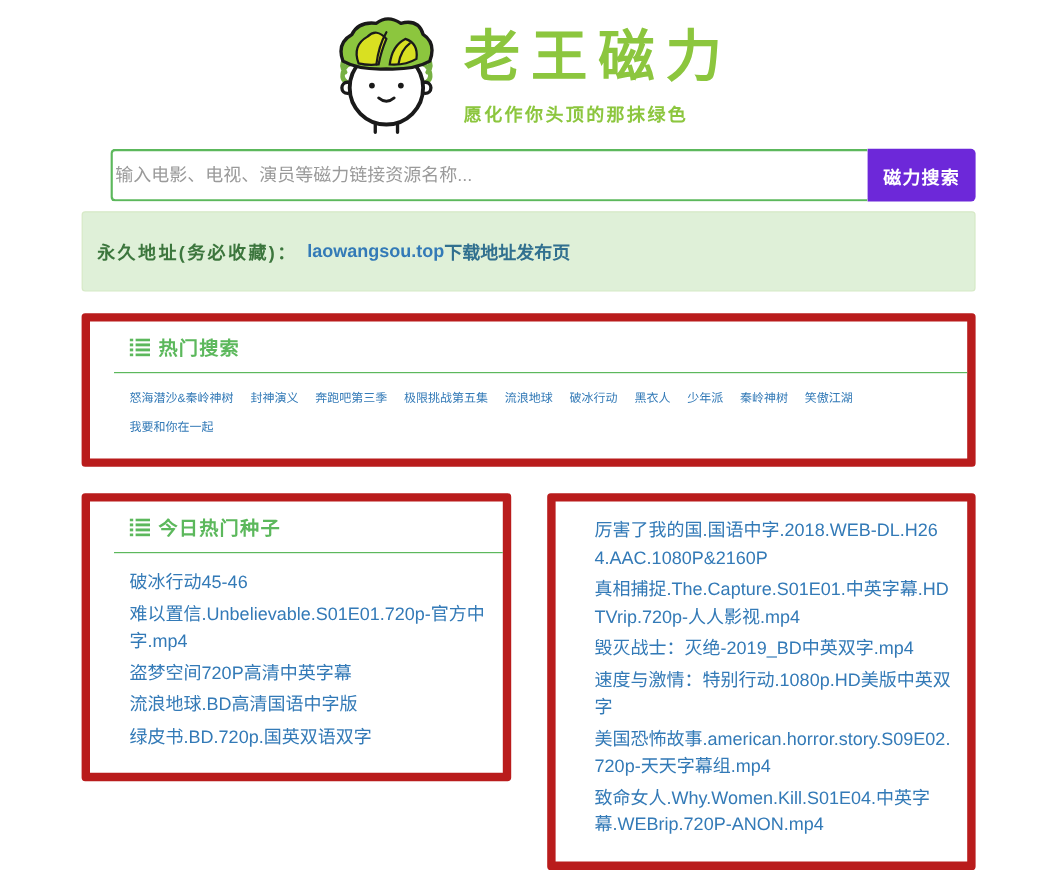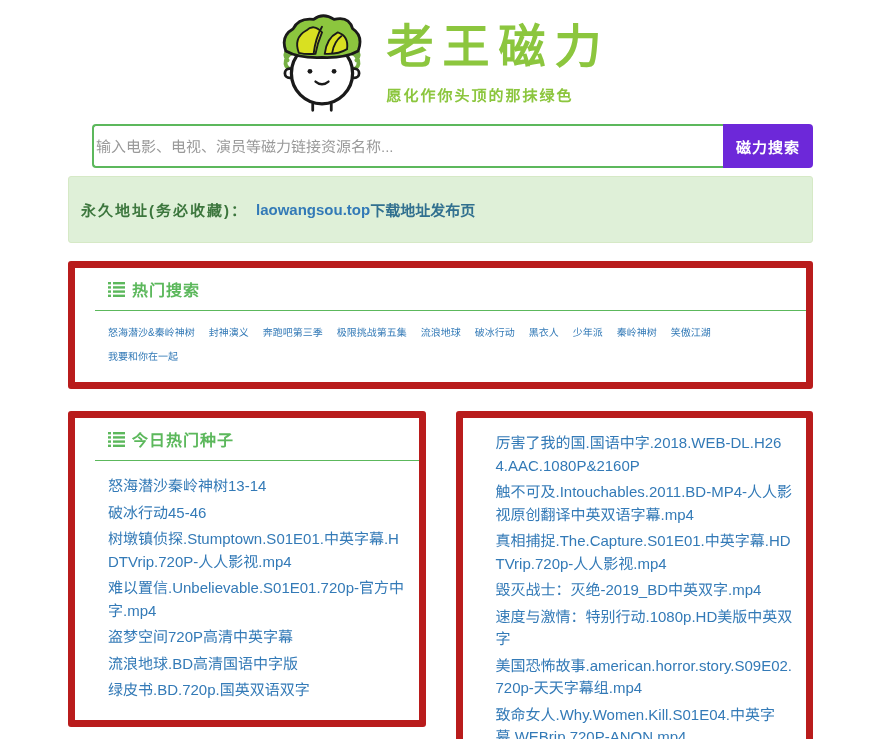--- a/index.html
+++ b/index.html
@@ -238,34 +238,31 @@
                 <rect x="5" y="4.2" width="12" height="2.4"></rect>
               <rect x="0" y="8.4" width="3" height="2.4"></rect>
                 <rect x="5" y="8.4" width="12" height="2.4"></rect>
               <rect x="0" y="12.6" width="3" height="2.4"></rect>
                 <rect x="5" y="12.6" width="12" height="2.4"></rect>
             </g>
           </svg>
           <span class="panel-title">今日热门种子</span>
         </div>
         <div class="panel-body">
-            <a class="torrent-link" href="javascript:void(0)">怒海潜沙秦岭神树13-14</a>
             <a class="torrent-link" href="javascript:void(0)">破冰行动45-46</a>
-            <a class="torrent-link" href="javascript:void(0)">树墩镇侦探.Stumptown.S01E01.中英字幕.HDTVrip.720P-人人影视.mp4</a>
             <a class="torrent-link" href="javascript:void(0)">难以置信.Unbelievable.S01E01.720p-官方中字.mp4</a>
             <a class="torrent-link" href="javascript:void(0)">盗梦空间720P高清中英字幕</a>
             <a class="torrent-link" href="javascript:void(0)">流浪地球.BD高清国语中字版</a>
             <a class="torrent-link" href="javascript:void(0)">绿皮书.BD.720p.国英双语双字</a>
           </div>
       </div>
 
       <div class="panel col-panel">
         <div class="panel-body">
             <a class="torrent-link" href="javascript:void(0)">厉害了我的国.国语中字.2018.WEB-DL.H264.AAC.1080P&amp;2160P</a>
-            <a class="torrent-link" href="javascript:void(0)">触不可及.Intouchables.2011.BD-MP4-人人影视原创翻译中英双语字幕.mp4</a>
             <a class="torrent-link" href="javascript:void(0)">真相捕捉.The.Capture.S01E01.中英字幕.HDTVrip.720p-人人影视.mp4</a>
             <a class="torrent-link" href="javascript:void(0)">毁灭战士：灭绝-2019_BD中英双字.mp4</a>
             <a class="torrent-link" href="javascript:void(0)">速度与激情：特别行动.1080p.HD美版中英双字</a>
             <a class="torrent-link" href="javascript:void(0)">美国恐怖故事.american.horror.story.S09E02.720p-天天字幕组.mp4</a>
             <a class="torrent-link" href="javascript:void(0)">致命女人.Why.Women.Kill.S01E04.中英字幕.WEBrip.720P-ANON.mp4</a>
           </div>
       </div>
 
     </div>
   </div>

